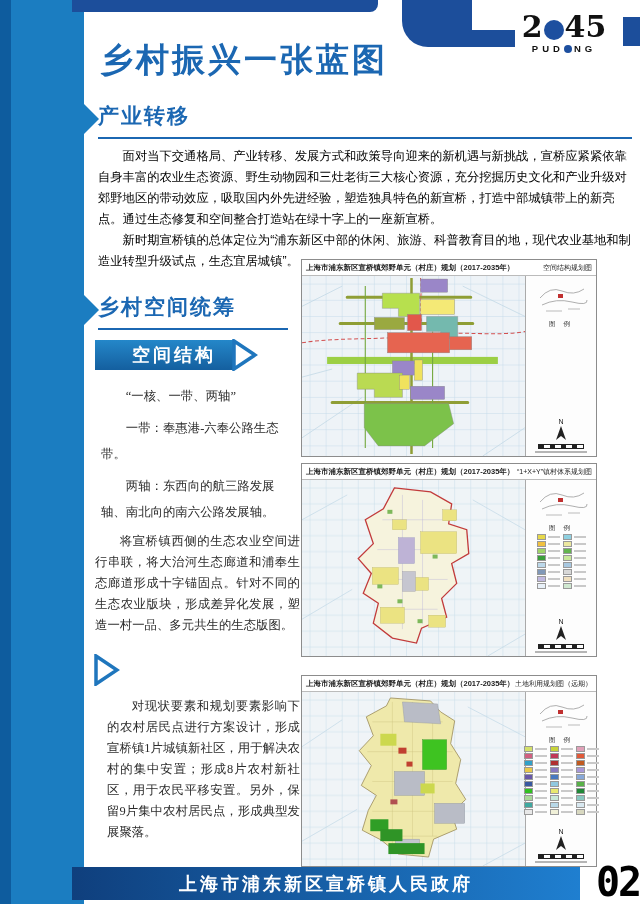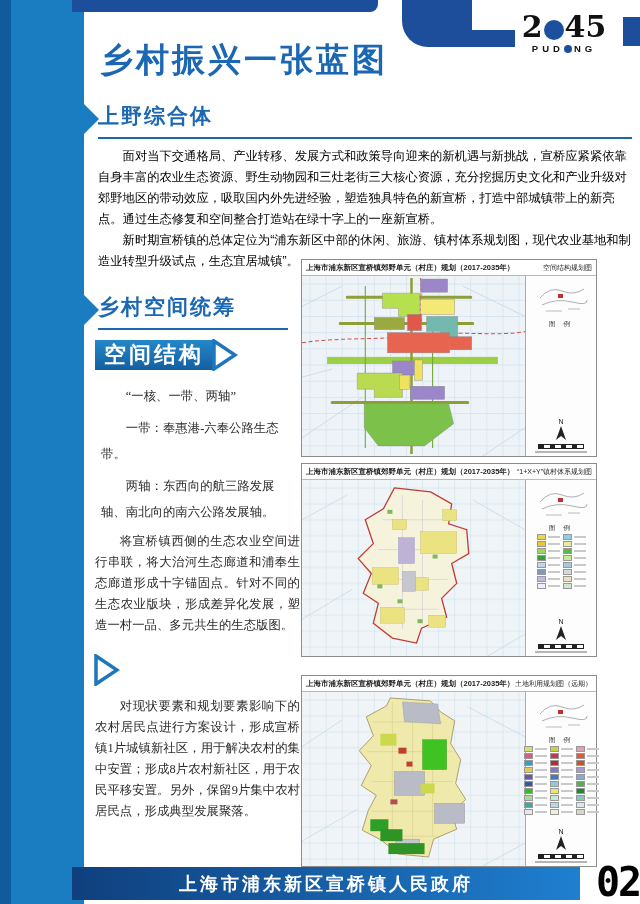--- a/index.html
+++ b/index.html
@@ -40,28 +40,28 @@
   .sec-head{position:absolute;font-size:21px;font-weight:900;color:#1b67b2;letter-spacing:2px;z-index:4;}
   .wedge{position:absolute;width:0;height:0;border-top:15px solid transparent;border-bottom:15px solid transparent;
        border-left:15px solid #1b7dc1;z-index:4;}
   .rule{position:absolute;height:2px;background:#1b67b2;z-index:4;}
   .vision-paras{position:absolute;left:98px;top:146px;width:534px;font-size:12.3px;line-height:21px;z-index:4;}
   .vision-paras p{margin:0;text-indent:2em;}
 
   .left-col{position:absolute;left:95px;top:339px;width:205px;z-index:4;}
   .badge-row{display:flex;align-items:center;}
   .badge{display:flex;align-items:center;justify-content:center;width:118px;height:30px;color:#fff;
-       font-size:22px;font-weight:bold;letter-spacing:3px;
-       background:linear-gradient(180deg,#2487c9,#145f9f);}
+       font-size:18px;font-weight:bold;letter-spacing:3px;
+       background:linear-gradient(180deg,#2487c9,#145f9f);padding-left:20px;}
   .badge-arrow{margin-left:-1px;}
   .struct-lines{margin-top:12px;font-family:"Liberation Serif",serif;font-size:12.4px;line-height:26px;color:#2b2b2b;}
   .struct-lines p{margin:6px;text-indent:2em;}
   .col-para{margin-top:6px;font-family:"Liberation Serif",serif;font-size:12.4px;line-height:21px;
        color:#2b2b2b;text-align:justify;text-indent:2em;}
-  .mt18{margin-top:18px;} .mt10{margin-top:10px;}
+  .mt18{margin-top:18px;} .mt10{margin-top:10px;margin-left:12px;}
 
   
   .maps{position:absolute;left:301px;top:259px;width:296px;z-index:4;}
   .map-box{border:1px solid #8c8c8c;background:#fff;display:flex;flex-direction:column;}
   .map-box + .map-box{margin-top:6px;}
   .map-box.gap{margin-top:18px;}
   .m1{height:196px;} .m2{height:192px;} .m3{height:190px;}
   .map-title-row{height:15px;display:flex;justify-content:space-between;align-items:center;
        padding:0 4px;border-bottom:1px solid #bbb;}
   .map-title{font-size:7.5px;color:#222;font-weight:bold;white-space:nowrap;}
@@ -115,26 +115,26 @@
   <div class="logo-sub">
     <span>PUD</span>
       <span class="logo-dot"></span>
       <span>NG</span>
   </div>
 </div>
 
 <div class="page-title">乡村振兴一张蓝图</div>
 
 <div class="wedge" style="left:84px;top:104px;"></div>
-<div class="sec-head" style="left:98px;top:102px;">上野综合体</div>
+<div class="sec-head" style="left:98px;top:102px;">产业转移</div>
 <div class="rule" style="left:98px;top:137px;width:534px;"></div>
 
 <div class="vision-paras">
   <p>面对当下交通格局、产业转移、发展方式和政策导向迎来的新机遇与新挑战，宣桥应紧紧依靠自身丰富的农业生态资源、野生动物园和三灶老街三大核心资源，充分挖掘历史文化和产业升级对郊野地区的带动效应，吸取国内外先进经验，塑造独具特色的新宣桥，打造中部城镇带上的新亮点。通过生态修复和空间整合打造站在绿十字上的一座新宣桥。</p>
-  <p>新时期宣桥镇的总体定位为“浦东新区中部的休闲、旅游、镇村体系规划图，现代农业基地和制造业转型升级试点，生态宜居城镇”。</p>
+  <p>新时期宣桥镇的总体定位为“浦东新区中部的休闲、旅游、科普教育目的地，现代农业基地和制造业转型升级试点，生态宜居城镇”。</p>
 </div>
 
 <div class="wedge" style="left:84px;top:295px;"></div>
 <div class="sec-head" style="left:98px;top:293px;">乡村空间统筹</div>
 <div class="rule" style="left:98px;top:328px;width:190px;"></div>
 
 <div class="left-col">
   <div class="badge-row">
     <div class="badge">空间结构</div>
     <svg class="badge-arrow" width="26" height="32" viewBox="0 0 26 32">

